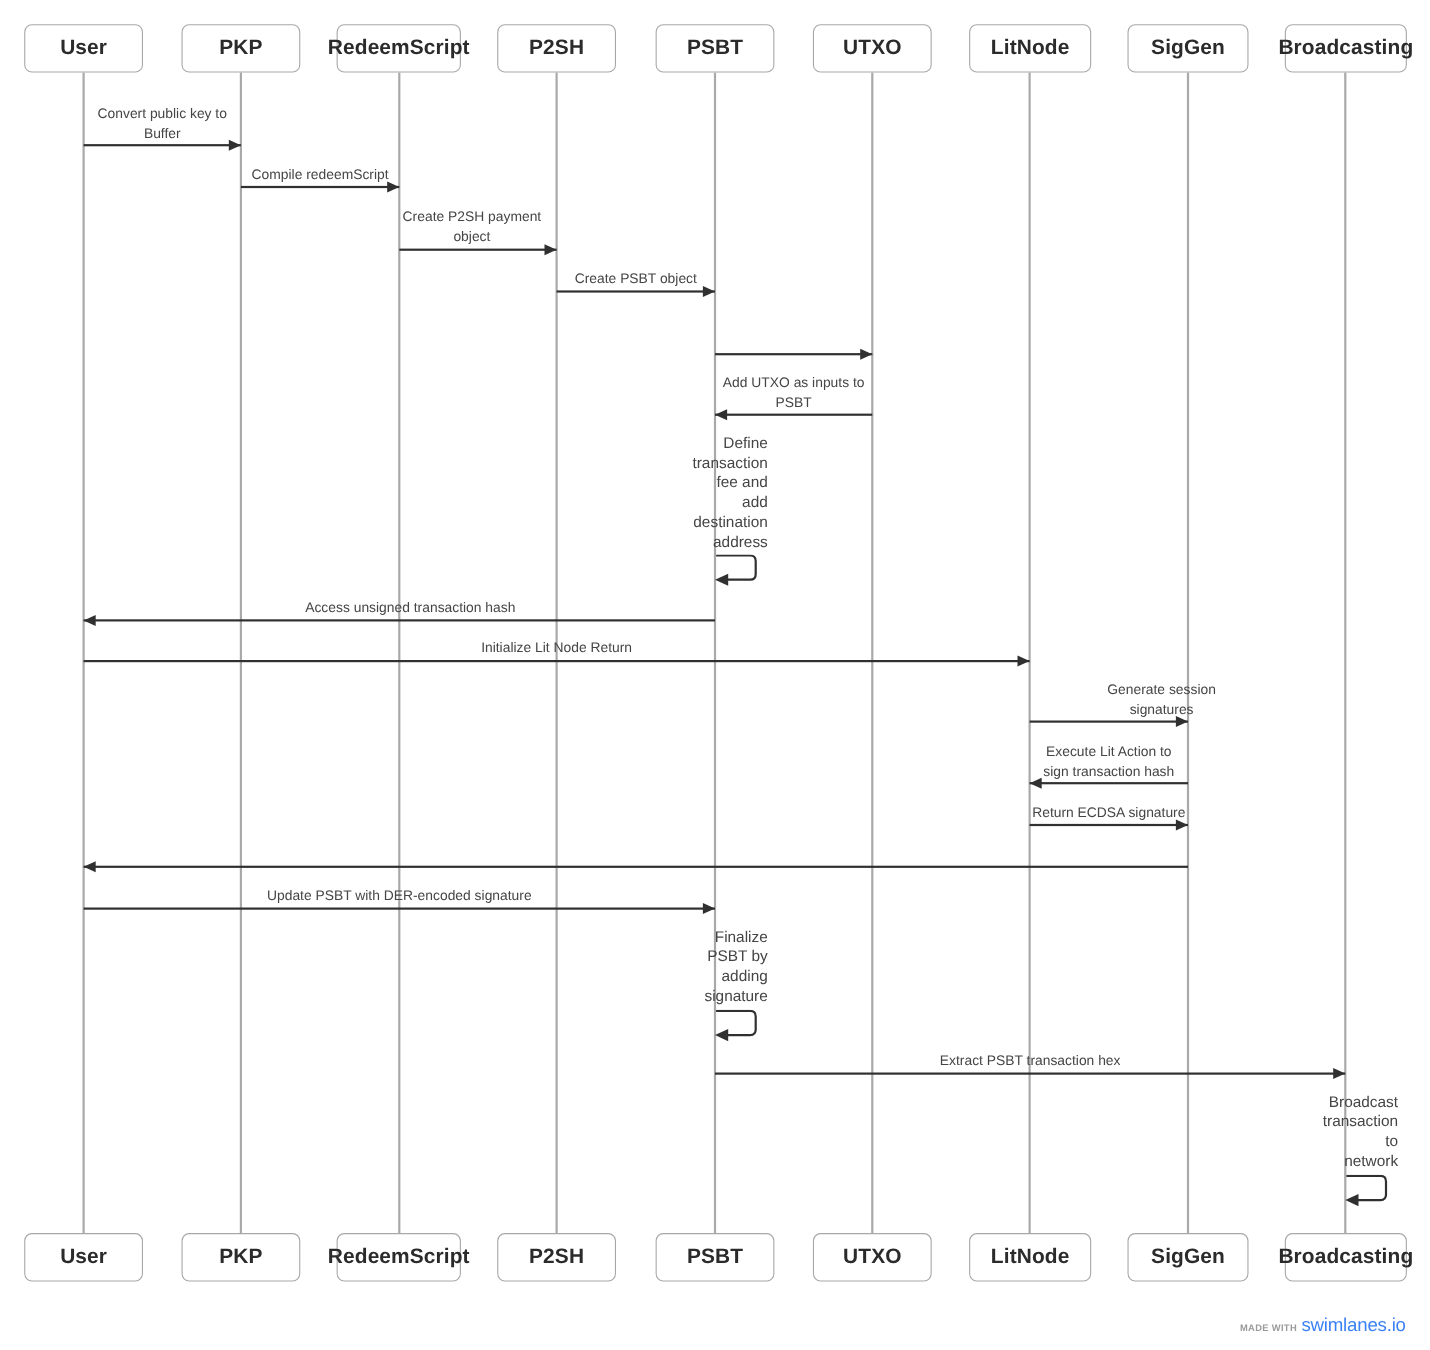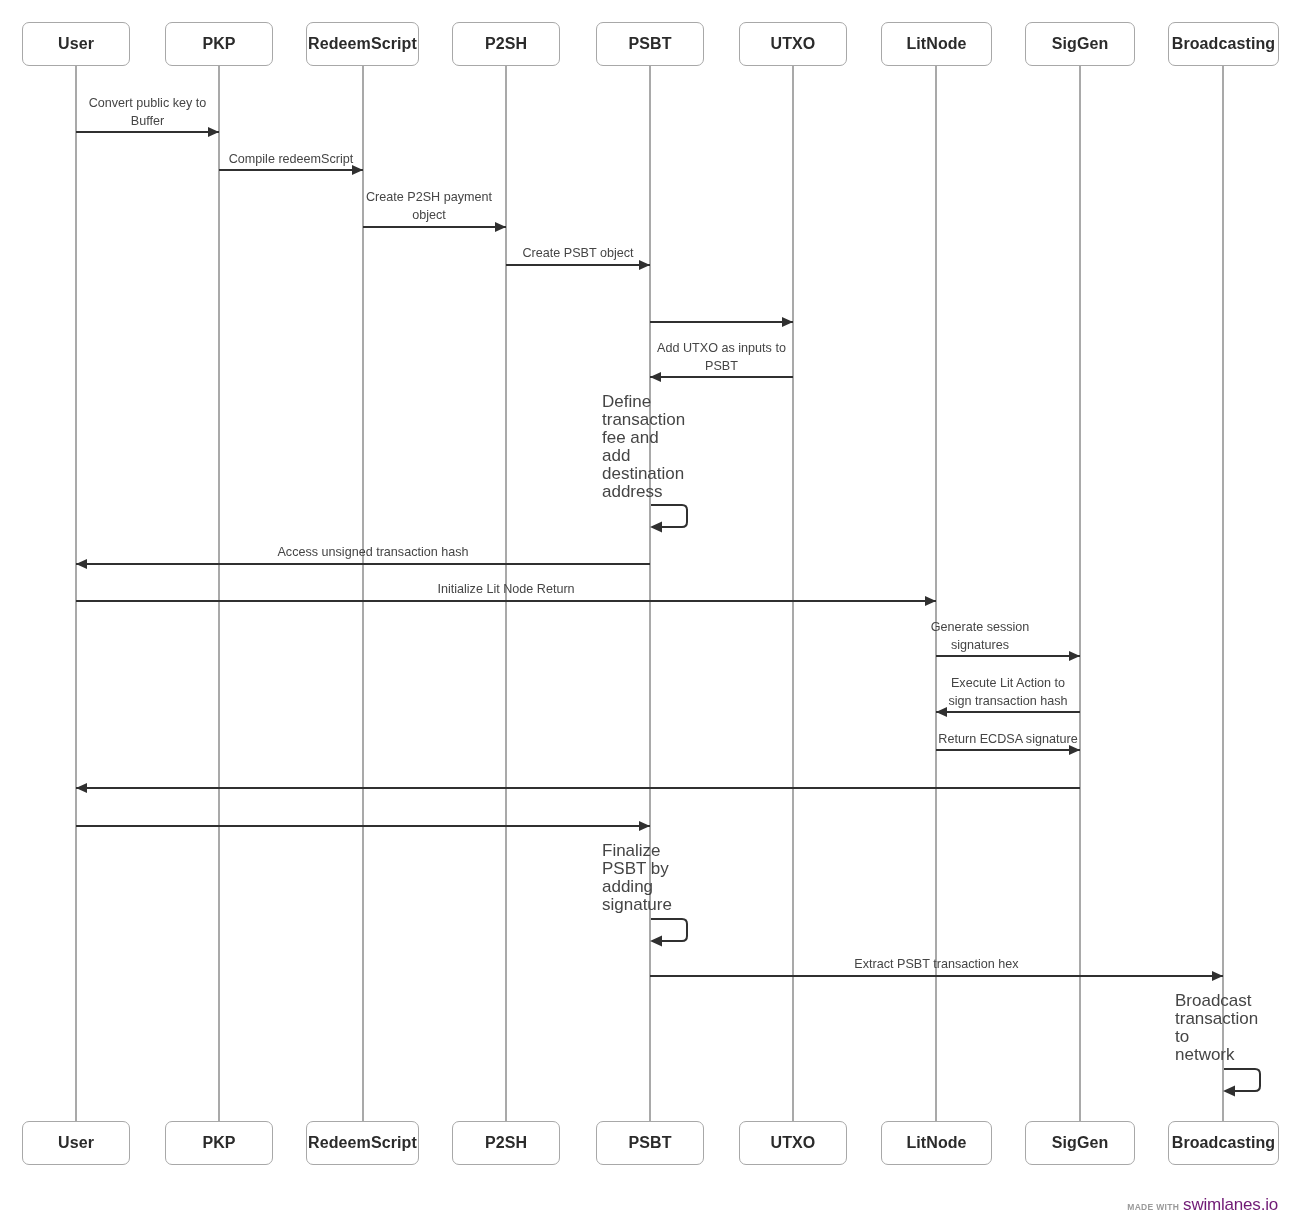--- a/index.html
+++ b/index.html
@@ -23,21 +23,21 @@
     height: 44px;
     border: 1.5px solid #a8a8a8;
     border-radius: 7px;
     background: #ffffff;
     display: flex;
     align-items: center;
     justify-content: center;
     z-index: 5;
   }
   .participant span {
-    font-size: 16px;
+    font-size: 19px;
     font-weight: bold;
     color: #2b2b2b;
     white-space: nowrap;
     letter-spacing: 0.1px;
   }
   
   .lifeline {
     position: absolute;
     width: 2px;
     background: #a9a9a9;
@@ -69,23 +69,23 @@
     z-index: 4;
     white-space: pre-line;
   }
   
   .self-loop {
     position: absolute;
     z-index: 3;
   }
   .self-label {
     position: absolute;
-    font-size: 17px;
+    font-size: 14px;
     color: #454545;
-    text-align: left;
+    text-align: right;
     line-height: 18px;
     z-index: 4;
     white-space: pre-line;
   }
   
   #watermark {
     position: absolute;
     right: 22px;
     bottom: 12px;
     display: flex;
@@ -95,21 +95,21 @@
   }
   #watermark .made {
     font-size: 8.5px;
     font-weight: bold;
     letter-spacing: 0.3px;
     color: #9a9a9a;
     text-transform: uppercase;
   }
   #watermark .brand {
     font-size: 17px;
-    color: #701a75;
+    color: #3b82f6;
     letter-spacing: -0.2px;
   }
 </style>
 </head>
 <body>
 
 <div id="canvas">
 
   <div id="watermark">
     <span class="made">MADE WITH</span>
@@ -199,33 +199,34 @@
     <div class="msg-label" style="width: 210px; left: 616.5px; top: 339px;">Add UTXO as inputs to
 PSBT</div>
     <div class="msg-line" style="left: 76px; top: 563px; width: 574px;"></div>
     <div class="arrowhead left" style="top: 558.5px; left: 76px;"></div>
     <div class="msg-label" style="width: 420px; left: 163px; top: 543px;">Access unsigned transaction hash</div>
     <div class="msg-line" style="left: 76px; top: 600px; width: 860px;"></div>
     <div class="arrowhead right" style="top: 595.5px; left: 925px;"></div>
     <div class="msg-label" style="width: 320px; left: 346px; top: 580px;">Initialize Lit Node Return</div>
     <div class="msg-line" style="left: 936px; top: 655px; width: 144px;"></div>
     <div class="arrowhead right" style="top: 650.5px; left: 1069px;"></div>
-    <div class="msg-label" style="width: 200px; left: 880px; top: 618px;">Generate session
+    <div class="msg-label" style="width: 200px; left: 956px; top: 618px;">Generate session
 signatures</div>
     <div class="msg-line" style="left: 936px; top: 711px; width: 144px;"></div>
     <div class="arrowhead left" style="top: 706.5px; left: 936px;"></div>
     <div class="msg-label" style="width: 210px; left: 903px; top: 674px;">Execute Lit Action to
 sign transaction hash</div>
     <div class="msg-line" style="left: 936px; top: 749px; width: 144px;"></div>
     <div class="arrowhead right" style="top: 744.5px; left: 1069px;"></div>
     <div class="msg-label" style="width: 200px; left: 908px; top: 730px;">Return ECDSA signature</div>
     <div class="msg-line" style="left: 76px; top: 787px; width: 1004px;"></div>
     <div class="arrowhead left" style="top: 782.5px; left: 76px;"></div>
     <div class="msg-line" style="left: 76px; top: 825px; width: 574px;"></div>
     <div class="arrowhead right" style="top: 820.5px; left: 639px;"></div>
+    <div class="msg-label" style="width: 440px; left: 143px; top: 805px;">Update PSBT with DER-encoded signature</div>
     <div class="msg-line" style="left: 650px; top: 975px; width: 573px;"></div>
     <div class="arrowhead right" style="top: 970.5px; left: 1212px;"></div>
     <div class="msg-label" style="width: 400px; left: 736.5px; top: 955px;">Extract PSBT transaction hex</div>
     <svg width="46" height="36" class="self-loop" style="left: 650px; top: 504px;">
       <path d="M 1 1 L 32 1 Q 37 1 37 6 L 37 18 Q 37 23 32 23 L 11 23" fill="none" stroke="#303030" stroke-width="2"></path>
       <polygon points="0,23 12,17.5 12,28.5" fill="#303030"></polygon>
     </svg>
     <div class="self-label" style="width: 96px; left: 602px; top: 393px;">Define
 transaction
 fee and

